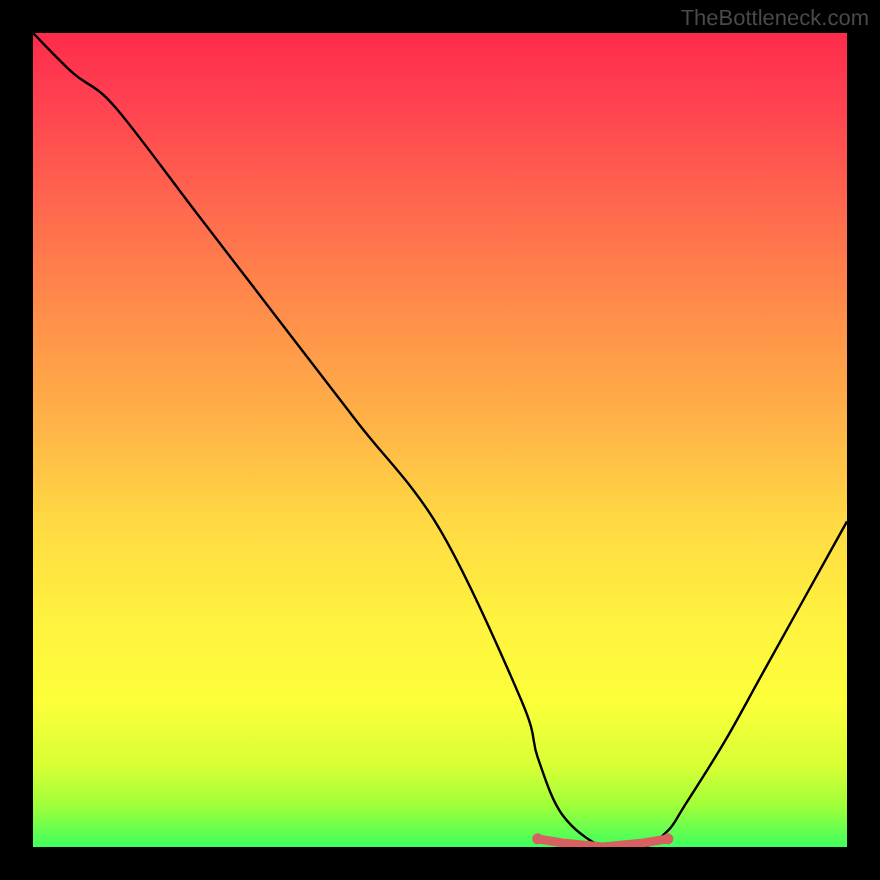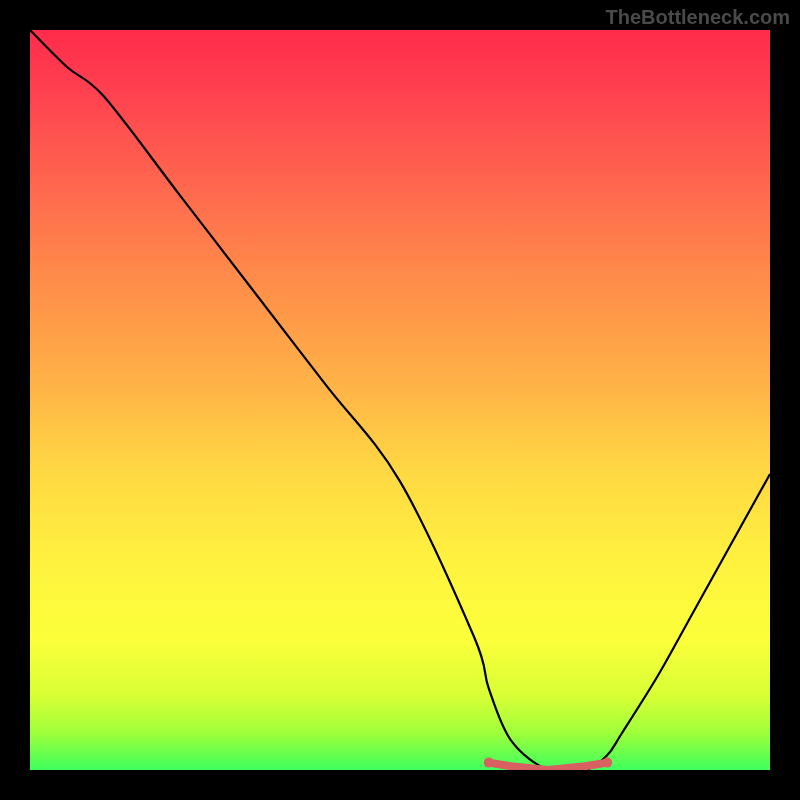--- a/index.html
+++ b/index.html
@@ -16,21 +16,21 @@
     width: 800px;
     height: 800px;
     background: #000;
   }
   .watermark {
     position: absolute;
     top: 6px;
     right: 10px;
     color: #4a4a4a;
     font-size: 20px;
-    font-weight: bold;
+    font-weight: normal;
     z-index: 10;
   }
   .plot-area {
     position: absolute;
     left: 30px;
     top: 30px;
     width: 740px;
     height: 740px;
   }
   .gradient-bg {

